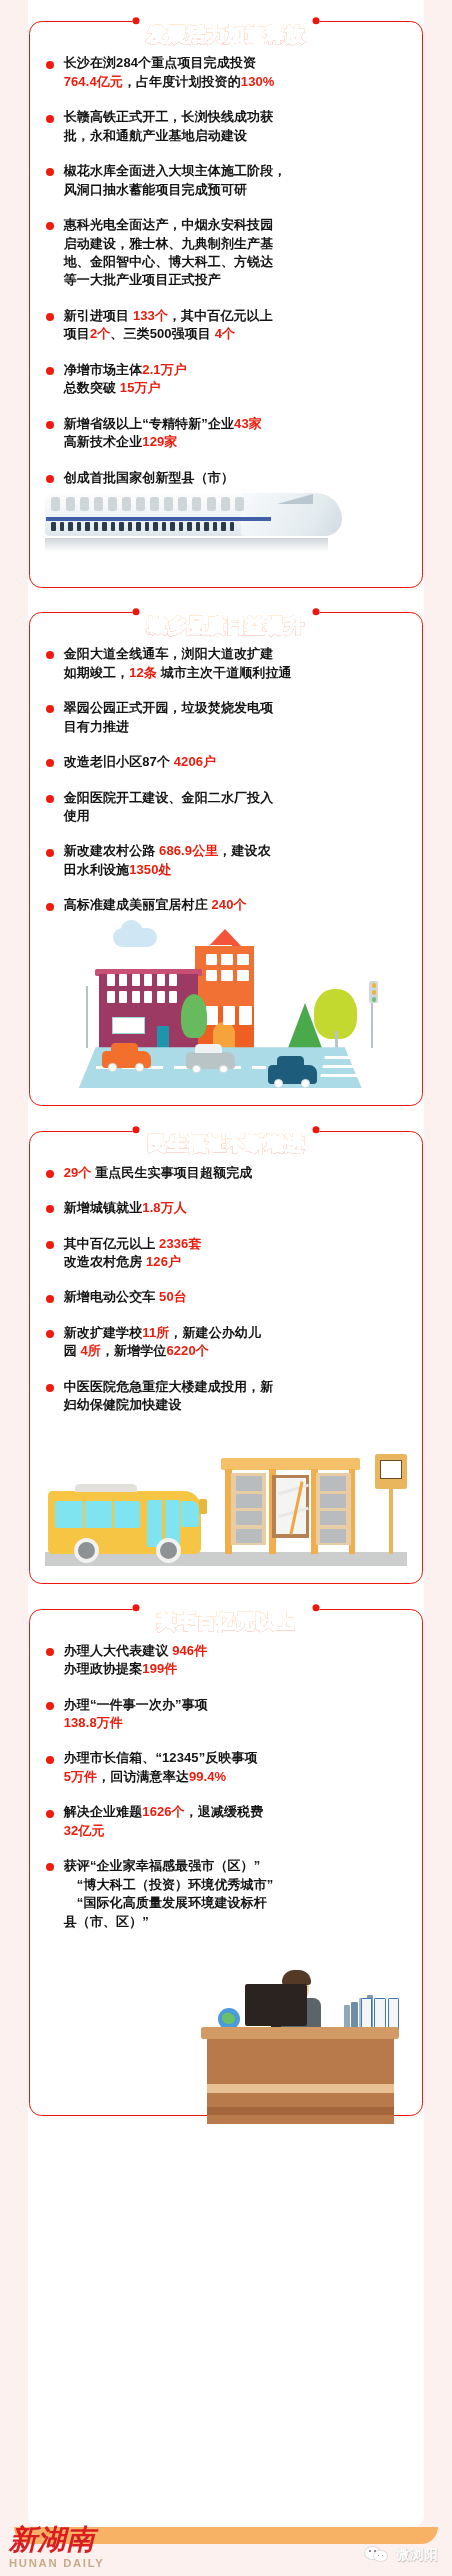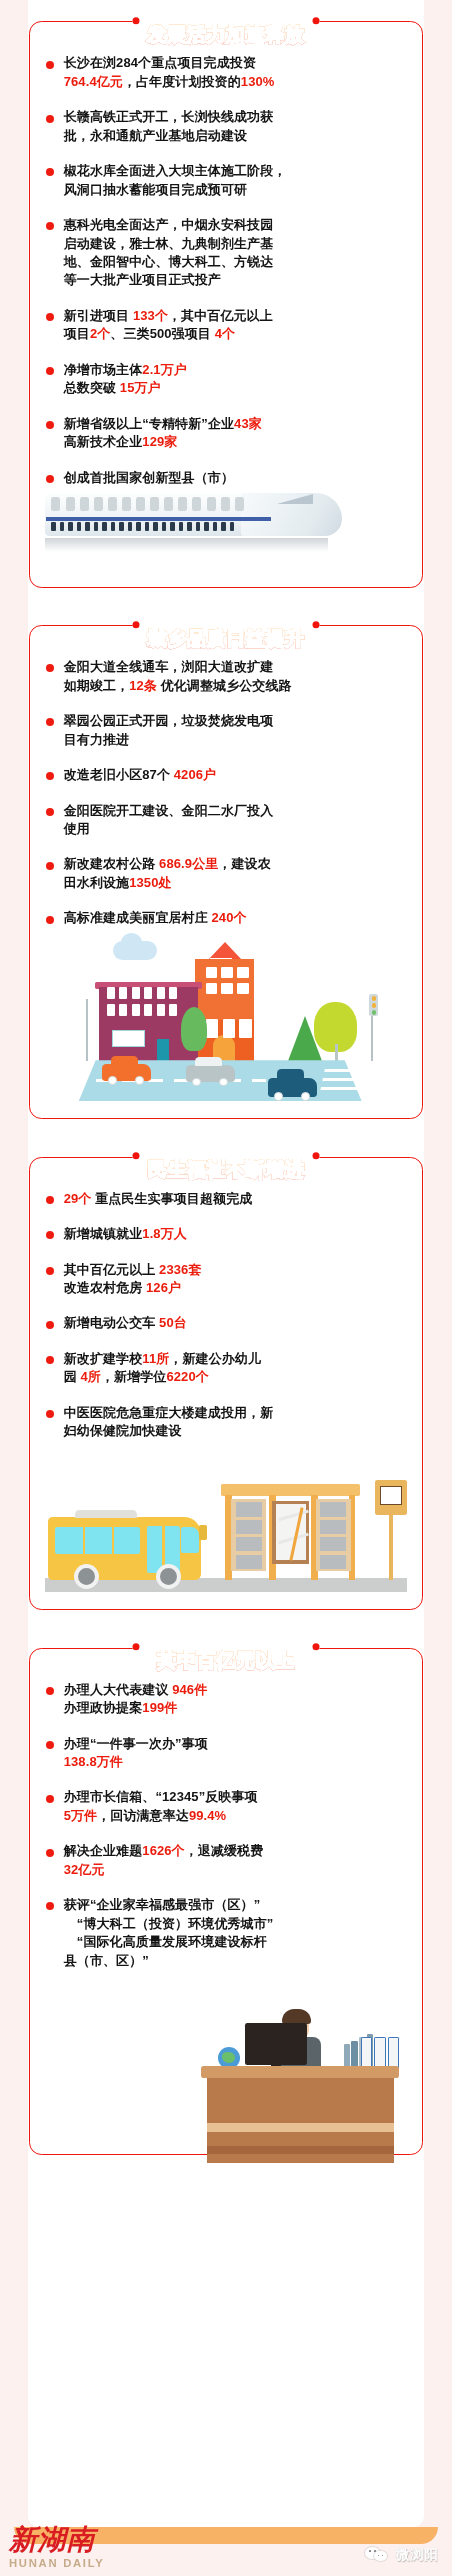--- a/index.html
+++ b/index.html
@@ -48,21 +48,21 @@
     z-index:2;
   }
 
   .content{
     position:relative;
     z-index:5;
     padding:0 29px;
   }
 
   
-  .section{ position:relative; margin-bottom:16px; }
+  .section{ position:relative; margin-bottom:3px; }
 
   .sec-head{
     position:relative;
     height:44px;
     display:flex;
     align-items:flex-end;
     justify-content:center;
     z-index:6;
     pointer-events:none;
   }
@@ -565,21 +565,21 @@
         </div>
         <div class="card">
           <div class="card-notch">
             <span class="notch-dot l"></span>
             <span class="notch-dot r"></span>
           </div>
           <ul class="items">
             <li class="item">
               <span class="dot"></span>
               <span class="txt ln2"><span>金阳大道全线通车，浏阳大道改扩建</span></span>
-              <span class="txt ln2"><span>如期竣工，</span><span class="hl">12条</span><span> 优化调整城乡公交线路</span></span>
+              <span class="txt ln2"><span>如期竣工，</span><span class="hl">12条</span><span> 城市主次干道顺利拉通</span></span>
             </li>
             <li class="item">
               <span class="dot"></span>
               <span class="txt ln2"><span>翠园公园正式开园，垃圾焚烧发电项</span></span>
               <span class="txt ln2"><span>目有力推进</span></span>
             </li>
             <li class="item">
               <span class="dot"></span>
               <span class="txt ln2"><span>改造老旧小区87个 </span><span class="hl">4206户</span></span>
             </li>

